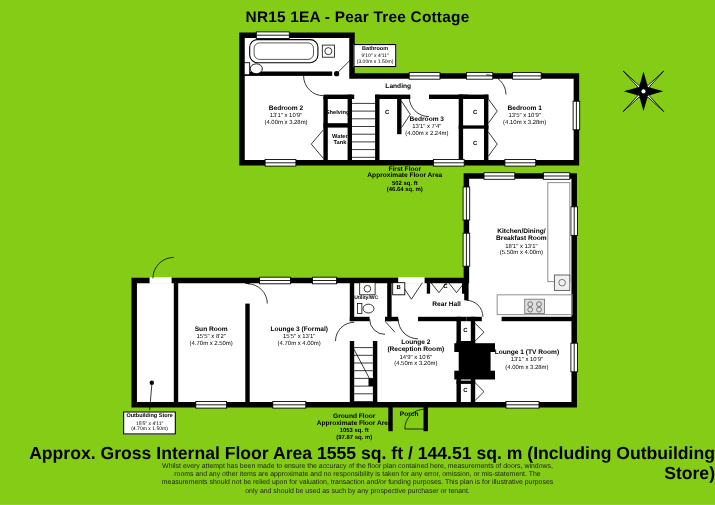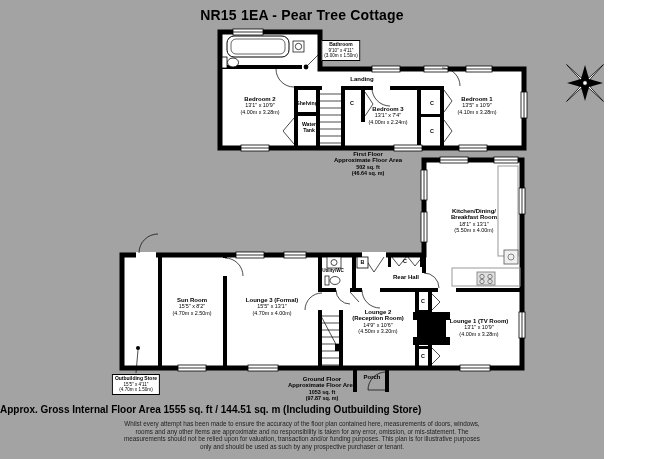--- a/index.html
+++ b/index.html
@@ -1,33 +1,33 @@
 <!DOCTYPE html>
 <html><head>
 <meta charset="utf-8">
 <style>
   html,body{margin:0;padding:0;background:#fff;}
-  .page{position:relative;width:604px;height:459px;background:#a3a3a3;overflow:hidden;
+  .page{position:relative;width:650px;height:459px;background:#84cc16;overflow:hidden;
         font-family:"Liberation Sans", sans-serif;color:#000;}
   .plan-svg{position:absolute;left:0;top:0;}
   .title{position:absolute;top:7px;left:0;width:100%;text-align:center;
          font-size:14px;font-weight:bold;letter-spacing:.2px;}
   .lbl{position:absolute;transform:translateX(-50%);text-align:center;line-height:6.4px;white-space:nowrap;}
   .lbl .rname{font-weight:bold;font-size:6px;}
   .lbl .rdim{font-size:5.4px;}
   .wrap{white-space:normal;}
   .boxed{border:1px solid #000;background:#fff;padding:1px 2px;line-height:5.6px;}
   .boxed .rname{font-size:5px;}
   .boxed .rdim{font-size:4.6px;}
   .tiny{font-size:4.6px;font-weight:bold;}
   .cup{position:absolute;transform:translate(-50%,-50%);font-size:5.4px;font-weight:bold;line-height:5px;}
   .sumlbl .rname{font-size:6px;}
   .sumlbl .rdim{font-size:5.4px;font-weight:bold;}
-  .footer-area{position:absolute;top:404px;left:0;width:100%;text-align:left;
-               font-weight:bold;font-size:10px;}
+  .footer-area{position:absolute;top:404px;left:0;width:100%;text-align:right;
+               font-weight:bold;font-size:16px;}
   .disc{position:absolute;top:420px;left:0;width:100%;text-align:center;
         font-size:6.3px;line-height:7.6px;color:#222;}
 </style>
 </head>
 <body>
 
 <div class="page">
 
   <svg class="plan-svg" width="650" height="459" viewBox="0 0 650 459">
 

